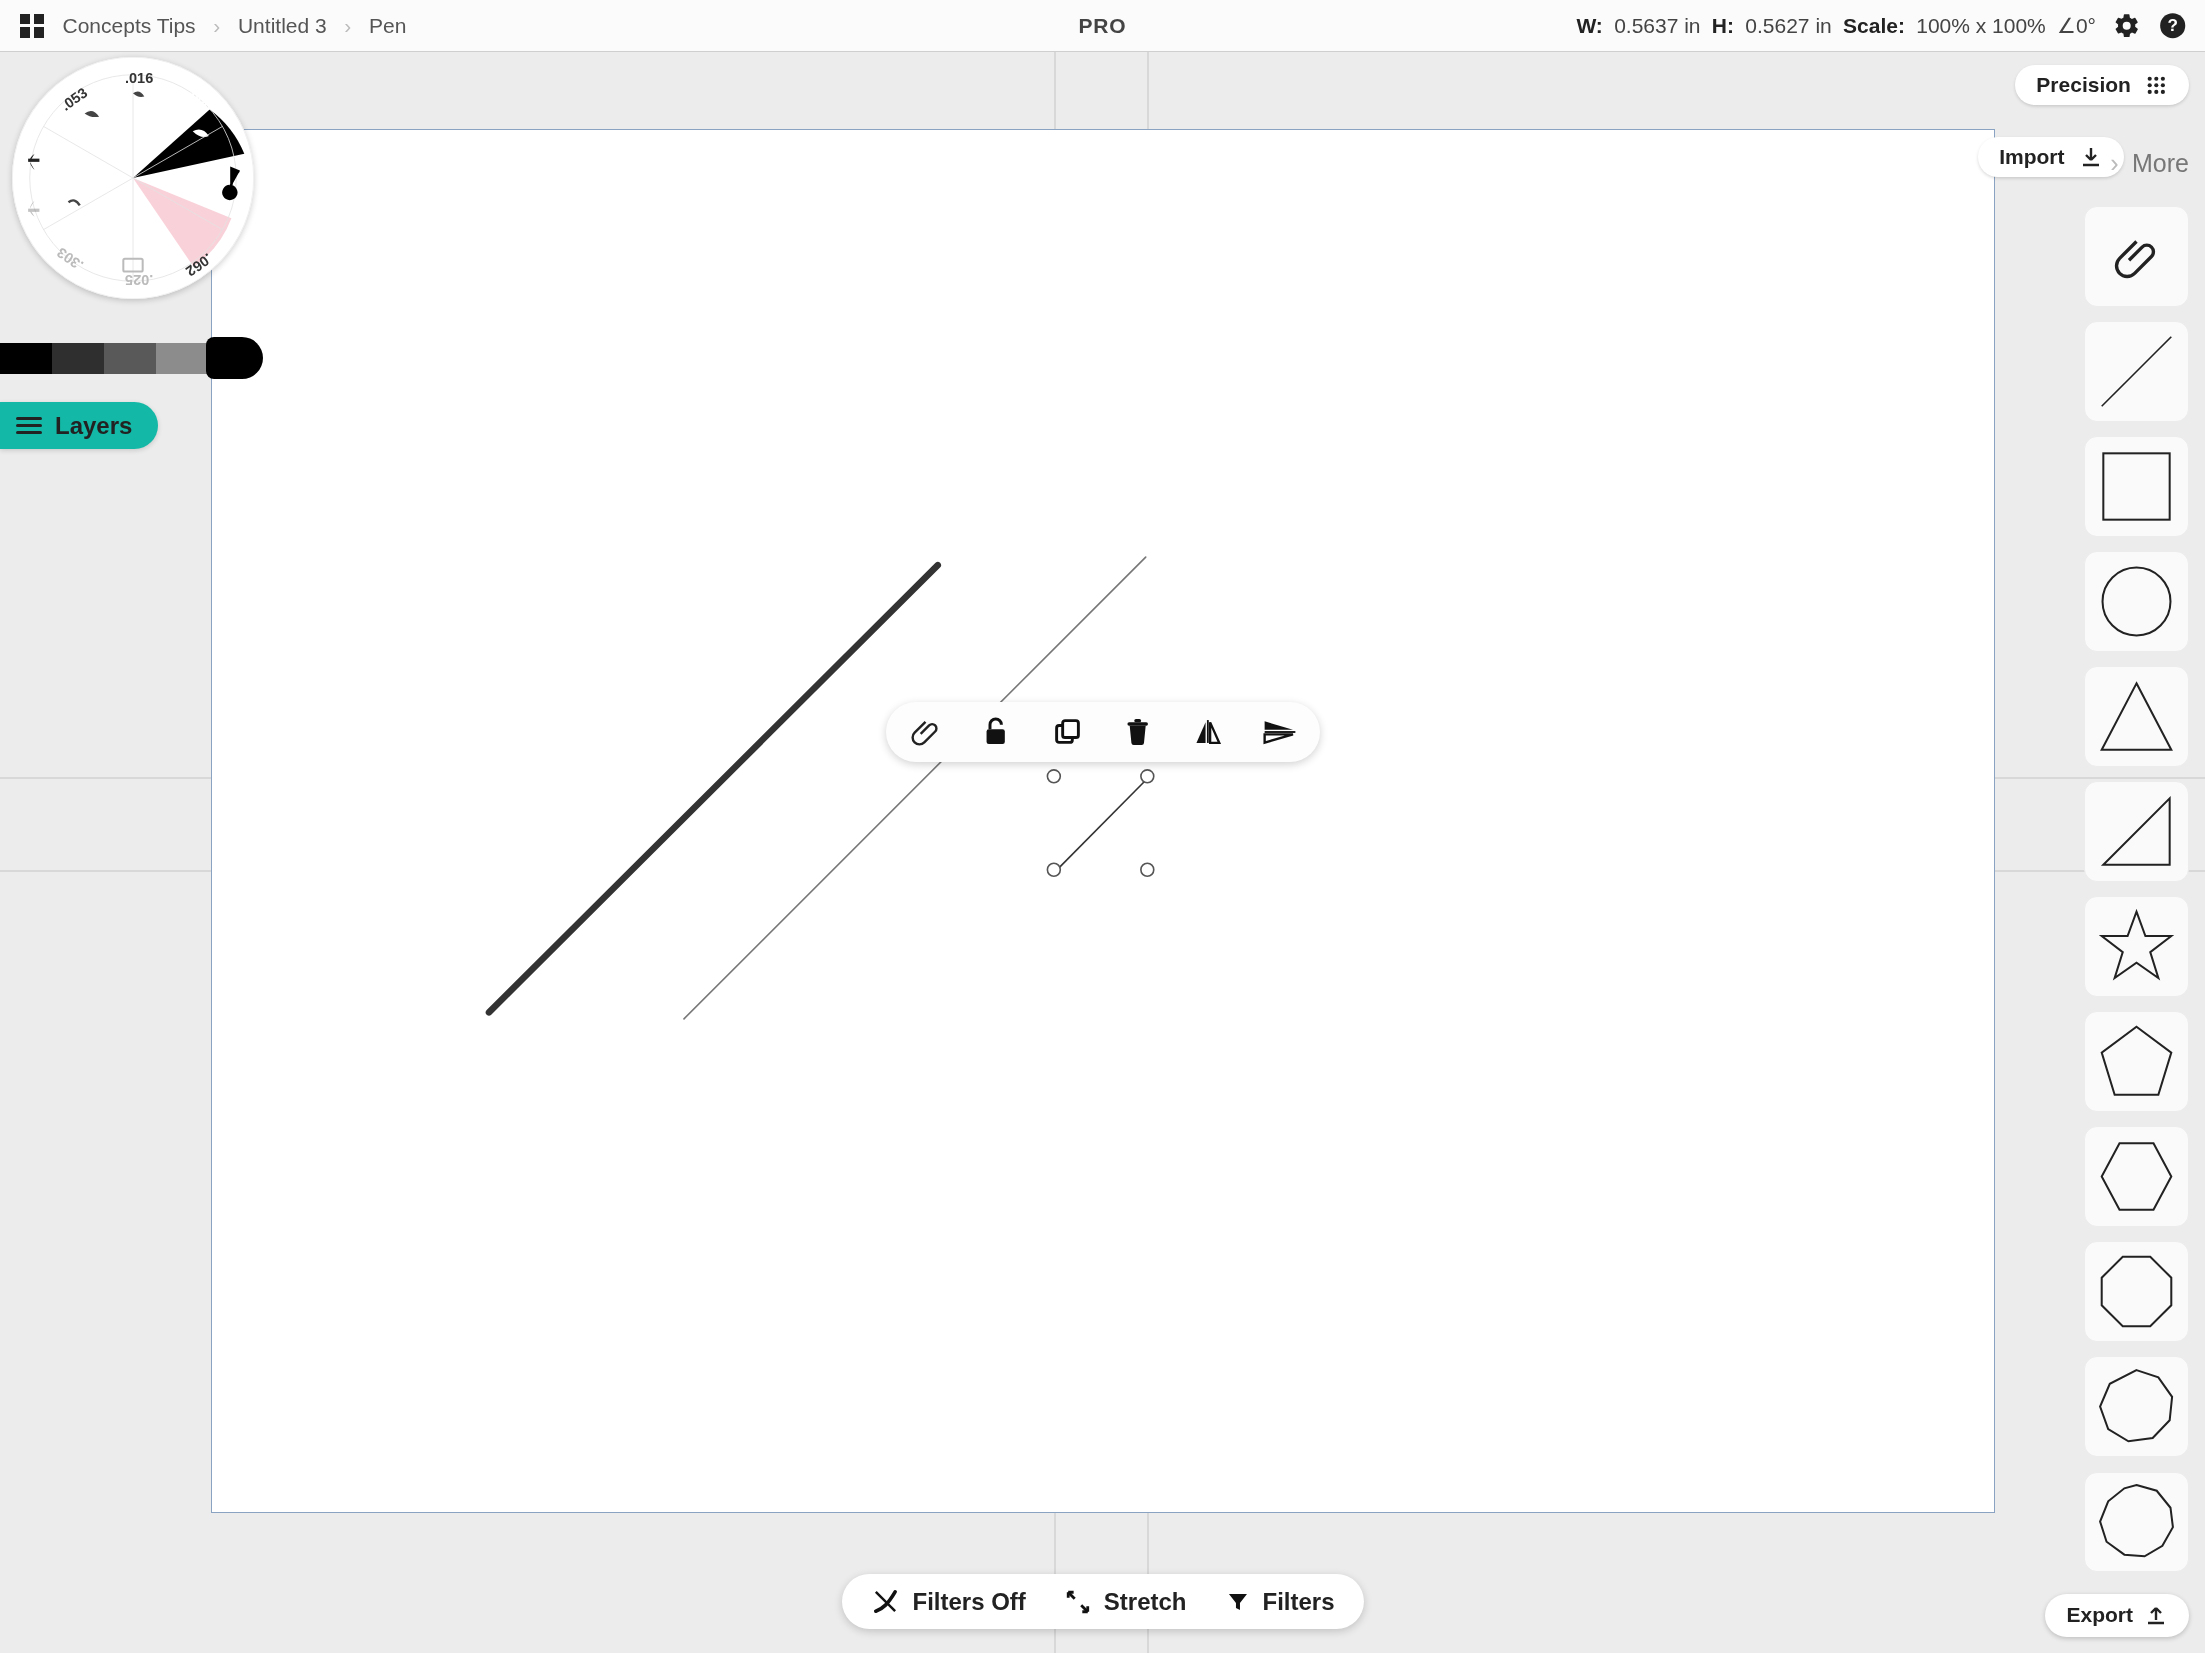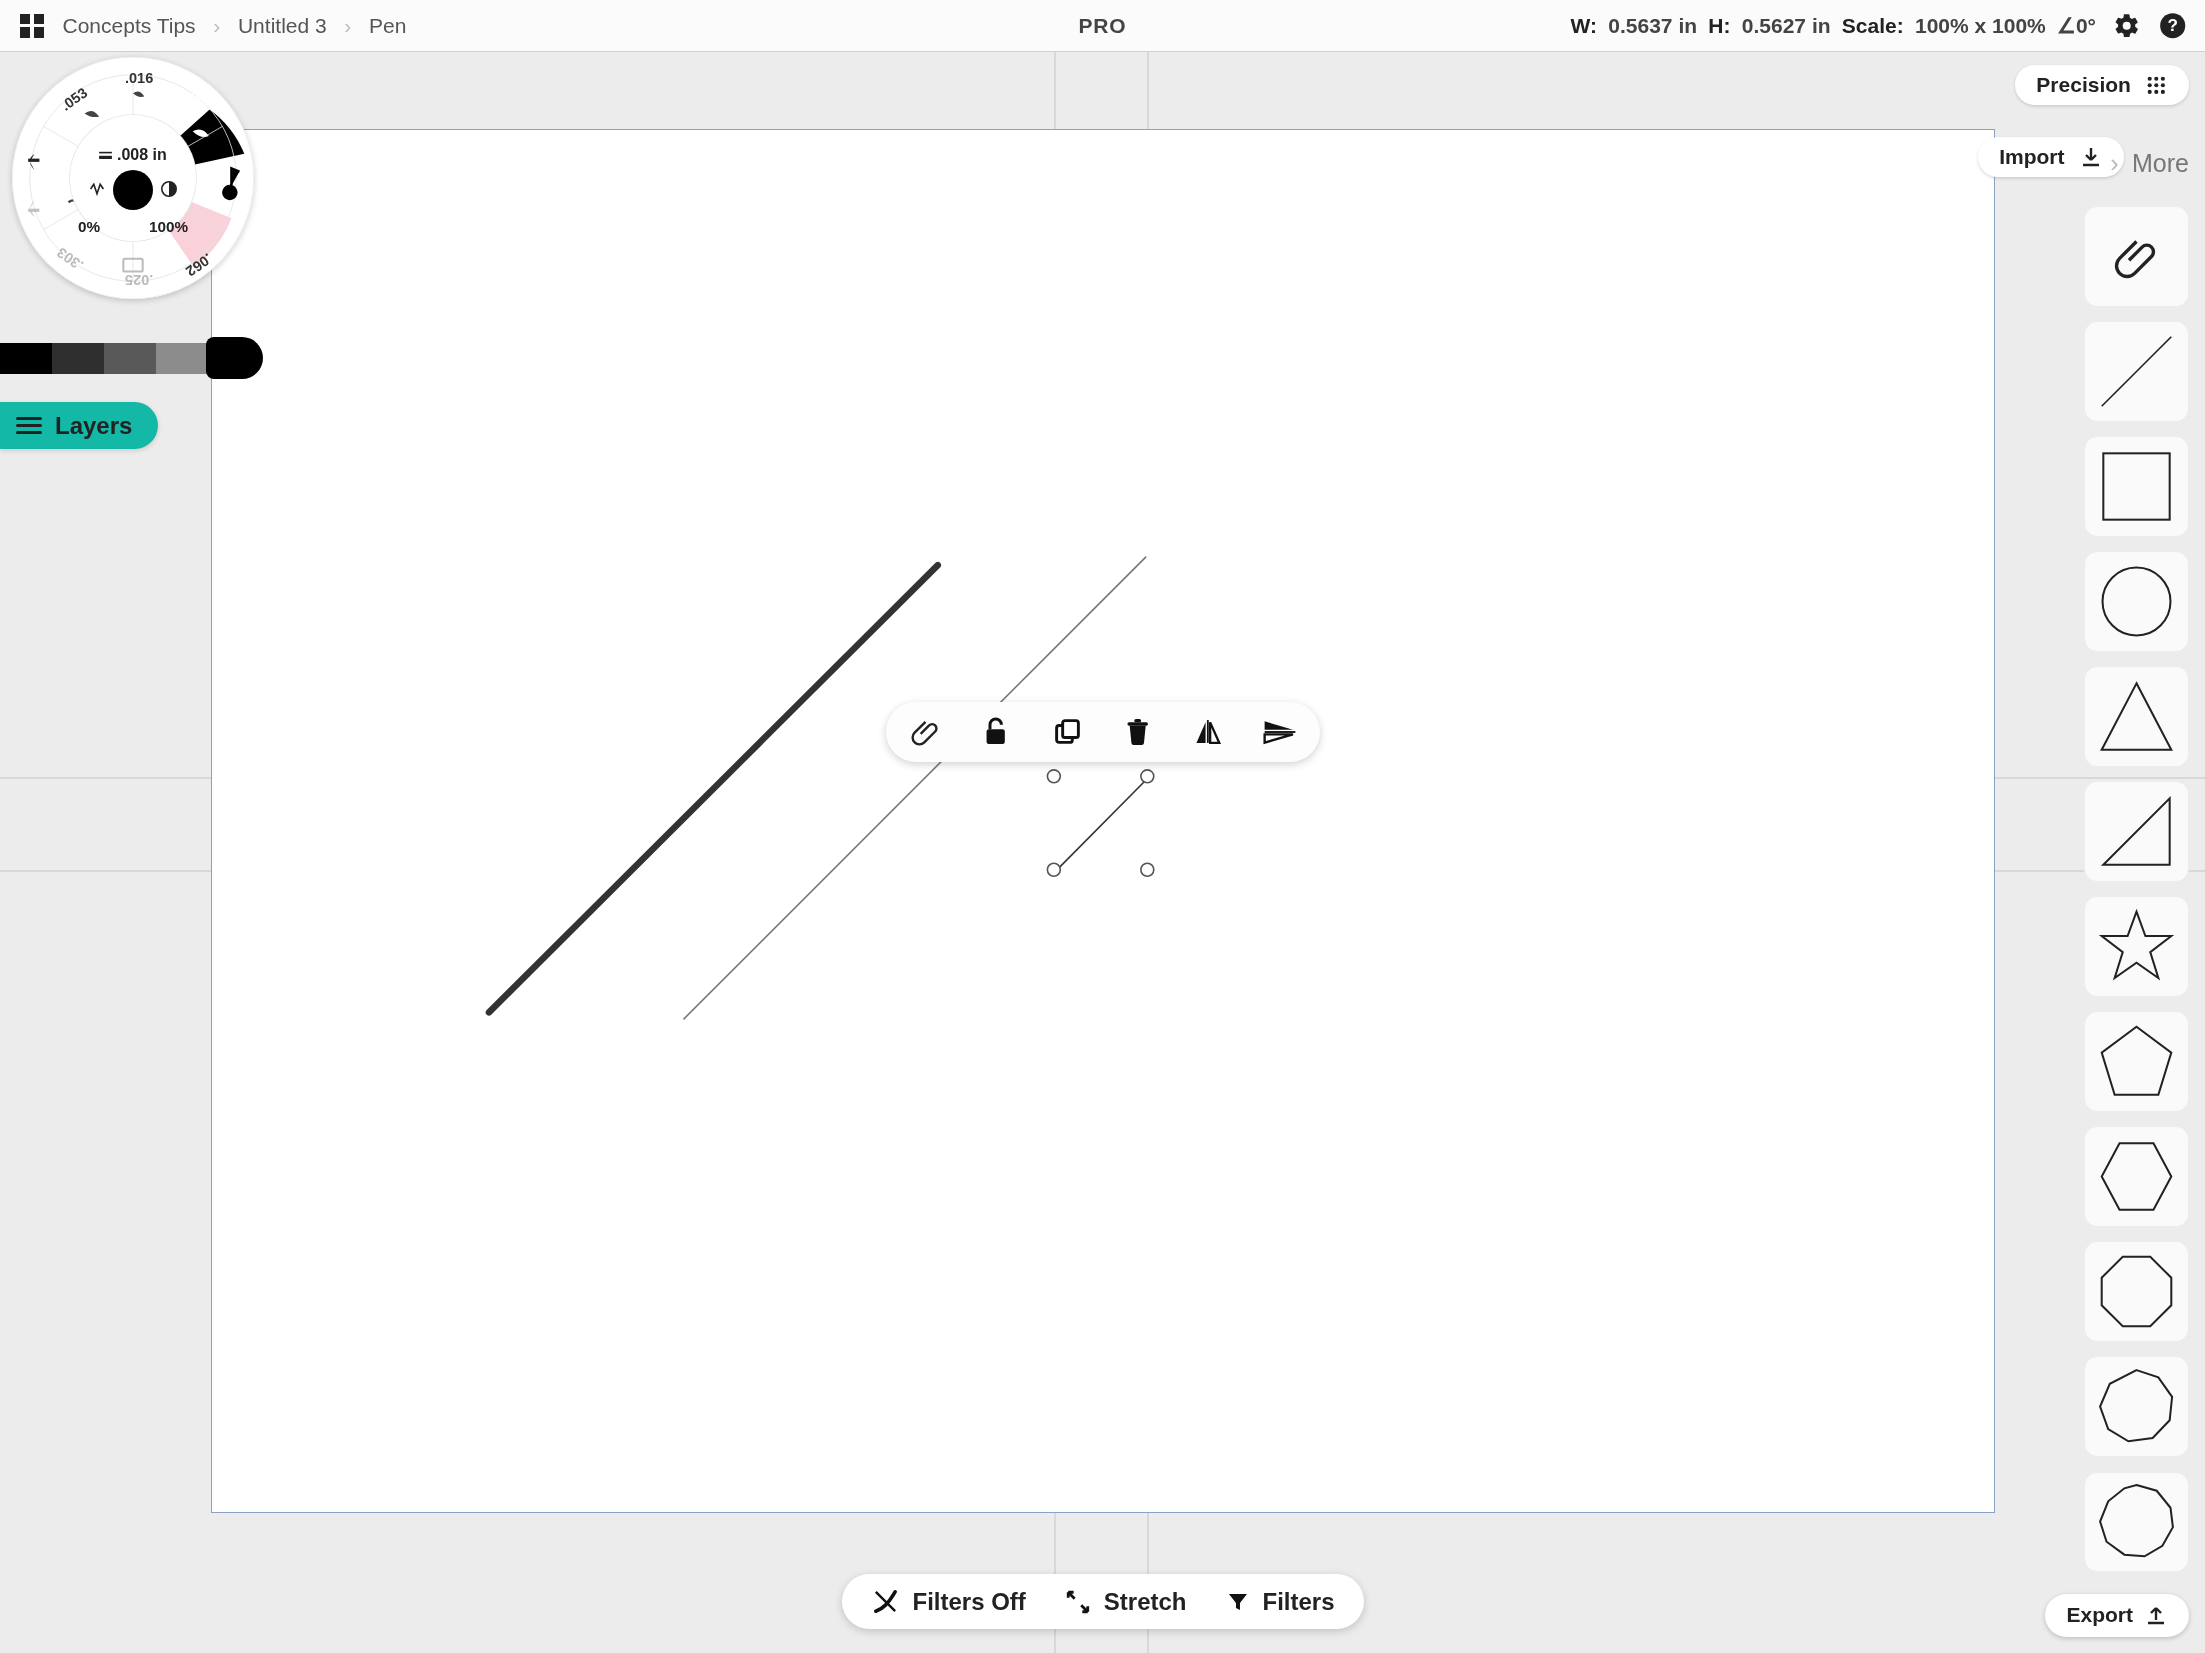--- a/index.html
+++ b/index.html
@@ -30,21 +30,21 @@
   #topbar .right { display: flex; align-items: center; gap: 14.5px; }
   .bread { color: #555; }
   .bread-sep { color: #bbb; margin: 0 3.2px; }
   .center-pro {
     position: absolute; left: 50%; transform: translateX(-50%);
     font-weight: 700; letter-spacing: 0.8px;
     color: #444;
   }
   .w-h-scale { color: #222; display: flex; gap: 11.3px; align-items: center; }
   .w-h-scale b { font-weight: 700; }
-  .w-h-scale span.val { color: #444; font-weight: bold; }
+  .w-h-scale span.val { color: #444; }
 
   .icon-btn {
     width: 32px; height: 32px; display: flex; align-items: center; justify-content: center;
     cursor: pointer;
   }
   .grid9 {
     display: grid; grid-template-columns: repeat(2,1fr); grid-template-rows: repeat(2,1fr);
     width: 24px; height: 24px; gap: 3.2px;
   }
   .grid9 div { background: #222; }
@@ -346,43 +346,20 @@
     <rect x="138" y="250" width="24" height="16" rx="2" fill="none" stroke="#bbb" stroke-width="2.5"></rect>
   </svg>
 
   <div class="wheel-num" style="top:13px;left:113px;">.016</div>
   <div class="wheel-num" style="top:34px;left:48px;transform:rotate(-35deg);">.053</div>
   <div class="wheel-num" style="top:34px;left:174px;color:#fff;transform:rotate(35deg);">.008</div>
   <div class="wheel-num" style="bottom:26px;left:173px;transform:rotate(145deg);">.062</div>
   <div class="wheel-num" style="bottom:11.3px;left:113px;transform:rotate(180deg);color:#bbb;">.025</div>
   <div class="wheel-num" style="bottom:32px;left:44px;transform:rotate(215deg);color:#bbb;">.303</div>
 
-  <div class="inner-ring">
-    <div class="size-label">
-      <svg width="13" height="8" viewBox="0 0 16 10">
-          <line x1="0" y1="2" x2="16" y2="2" stroke="#222" stroke-width="2"></line>
-          <line x1="0" y1="8" x2="16" y2="8" stroke="#222" stroke-width="4"></line>
-        </svg>
-      <span>.008 in</span>
-    </div>
-    <div style="display:flex;align-items:center;gap:8px;width:100%;justify-content:center;">
-      <svg width="16" height="16" viewBox="0 0 20 20">
-          <path d="M2 10 l4 -6 4 12 4 -12 4 6" fill="none" stroke="#222" stroke-width="2"></path>
-        </svg>
-      <div class="dot"></div>
-      <svg width="16" height="16" viewBox="0 0 20 20">
-          <circle cx="10" cy="10" r="9" fill="none" stroke="#222" stroke-width="2"></circle>
-          <path d="M10 1 a9 9 0 0 1 0 18 z" fill="#222"></path>
-        </svg>
-    </div>
-    <div class="opacity-row">
-      <span>0%</span>
-      <span>100%</span>
-    </div>
-  </div>
 </div>
 
 <div id="color-strip">
   <div class="swatch" style="background:#000"></div>
   <div class="swatch" style="background:#2f2f2f"></div>
   <div class="swatch" style="background:#595959"></div>
   <div class="swatch" style="background:#8c8c8c"></div>
 </div>
 <div id="color-blob"></div>
 

